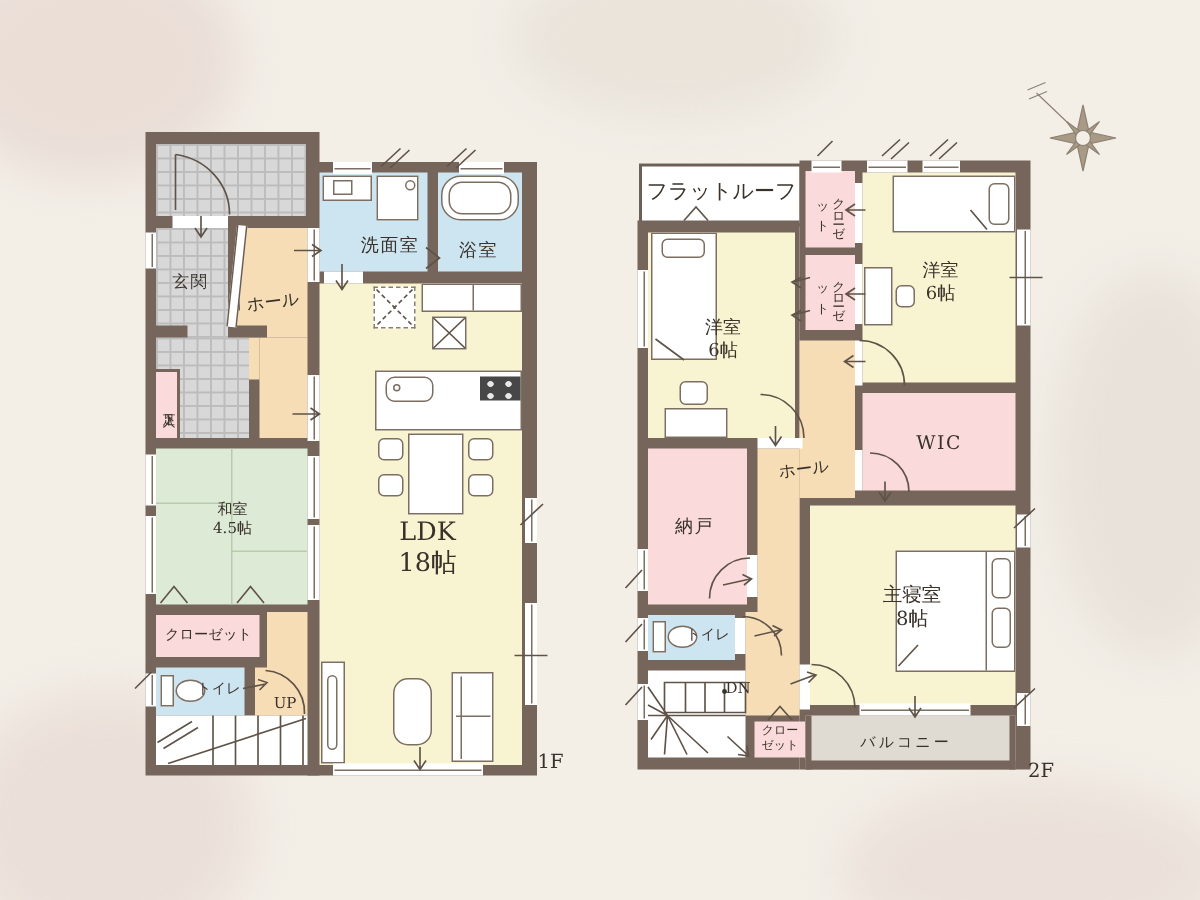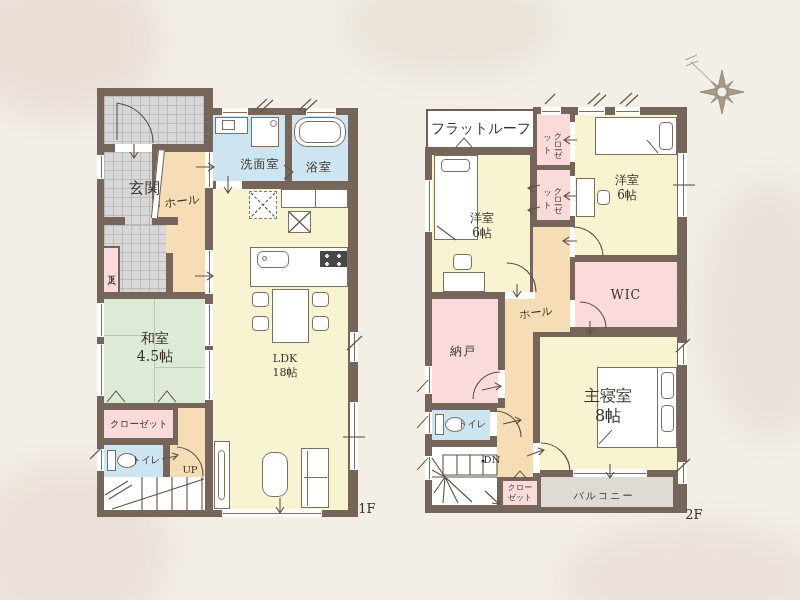--- a/index.html
+++ b/index.html
@@ -267,30 +267,30 @@
 
     <g fill="#a89a85" stroke="#8d8174" stroke-width="0.8">
       <path d="M722,70 L726,88 L744,92 L726,96 L722,114 L718,96 L700,92 L718,88 Z"></path>
       <path d="M711,81 L722,89 L733,81 L725,92 L733,103 L722,95 L711,103 L719,92 Z"></path>
       <line x1="691" y1="62" x2="712" y2="82"></line>
       <circle cx="722" cy="92" r="5" fill="#f3efe7"></circle>
       <path d="M685,60 L697,55 M686,66 L698,61" fill="none"></path>
     </g>
   </svg>
 
-  <div class="lbl" style="left:145px;top:188px;font-size:15px;letter-spacing:1px">玄関</div>
+  <div class="lbl" style="left:127px;top:188px;font-size:11px;letter-spacing:1px">玄関</div>
   <div class="lblv" style="left:112px;top:269px;height:42px;font-size:8.5px;line-height:1">下足入</div>
   <div class="lbl" style="left:182px;top:201px;font-size:11.5px;transform:translate(-50%,-50%) rotate(-7deg)">ホール</div>
   <div class="lbl" style="left:260px;top:164px;font-size:12px;letter-spacing:1px">洗面室</div>
   <div class="lbl" style="left:319px;top:167px;font-size:12px;letter-spacing:1px">浴室</div>
-  <div class="lbl" style="left:285px;top:366px;font-size:11px">
+  <div class="lbl" style="left:285px;top:366px;font-size:17px">
     <span style="display:block">LDK</span>
     <span style="display:block">18帖</span>
   </div>
-  <div class="lbl" style="left:155px;top:347px;font-size:14px">
+  <div class="lbl" style="left:155px;top:347px;font-size:10px">
     <span style="display:block">和室</span>
     <span style="display:block">4.5帖</span>
   </div>
   <div class="lbl" style="left:139px;top:424px;font-size:9.5px">クローゼット</div>
   <div class="lbl" style="left:146px;top:460px;font-size:9.5px">トイレ</div>
   <div class="lbl" style="left:190px;top:470px;font-size:10px">UP</div>
   <div class="lbl" style="left:367px;top:509px;font-size:13px">1F</div>
 
   <div class="lbl" style="left:481px;top:129px;font-size:14px">フラットルーフ</div>
   <div class="lblv" style="left:553px;top:140px;height:37px;font-size:8.5px;line-height:1.25">クローゼット</div>
@@ -299,21 +299,21 @@
     <span style="display:block">洋室</span>
     <span style="display:block">6帖</span>
   </div>
   <div class="lbl" style="left:627px;top:188px;font-size:12px">
     <span style="display:block">洋室</span>
     <span style="display:block">6帖</span>
   </div>
   <div class="lbl" style="left:626px;top:295px;font-size:12.5px;letter-spacing:1px">WIC</div>
   <div class="lbl" style="left:536px;top:313px;font-size:11px;transform:translate(-50%,-50%) rotate(-7deg)">ホール</div>
   <div class="lbl" style="left:463px;top:351px;font-size:12px;letter-spacing:1px">納戸</div>
-  <div class="lbl" style="left:608px;top:406px;font-size:16px">
+  <div class="lbl" style="left:608px;top:406px;font-size:13px">
     <span style="display:block">主寝室</span>
     <span style="display:block">8帖</span>
   </div>
   <div class="lbl" style="left:472px;top:424px;font-size:9.5px">トイレ</div>
   <div class="lbl" style="left:492px;top:460px;font-size:10px">DN</div>
   <div class="lbl lbl2" style="left:520px;top:493px;width:27px;font-size:8px;line-height:1.3">クローゼット</div>
   <div class="lbl" style="left:604px;top:496px;font-size:10px;letter-spacing:2px">バルコニー</div>
   <div class="lbl" style="left:694px;top:515px;font-size:13px">2F</div>
 
 </div>

